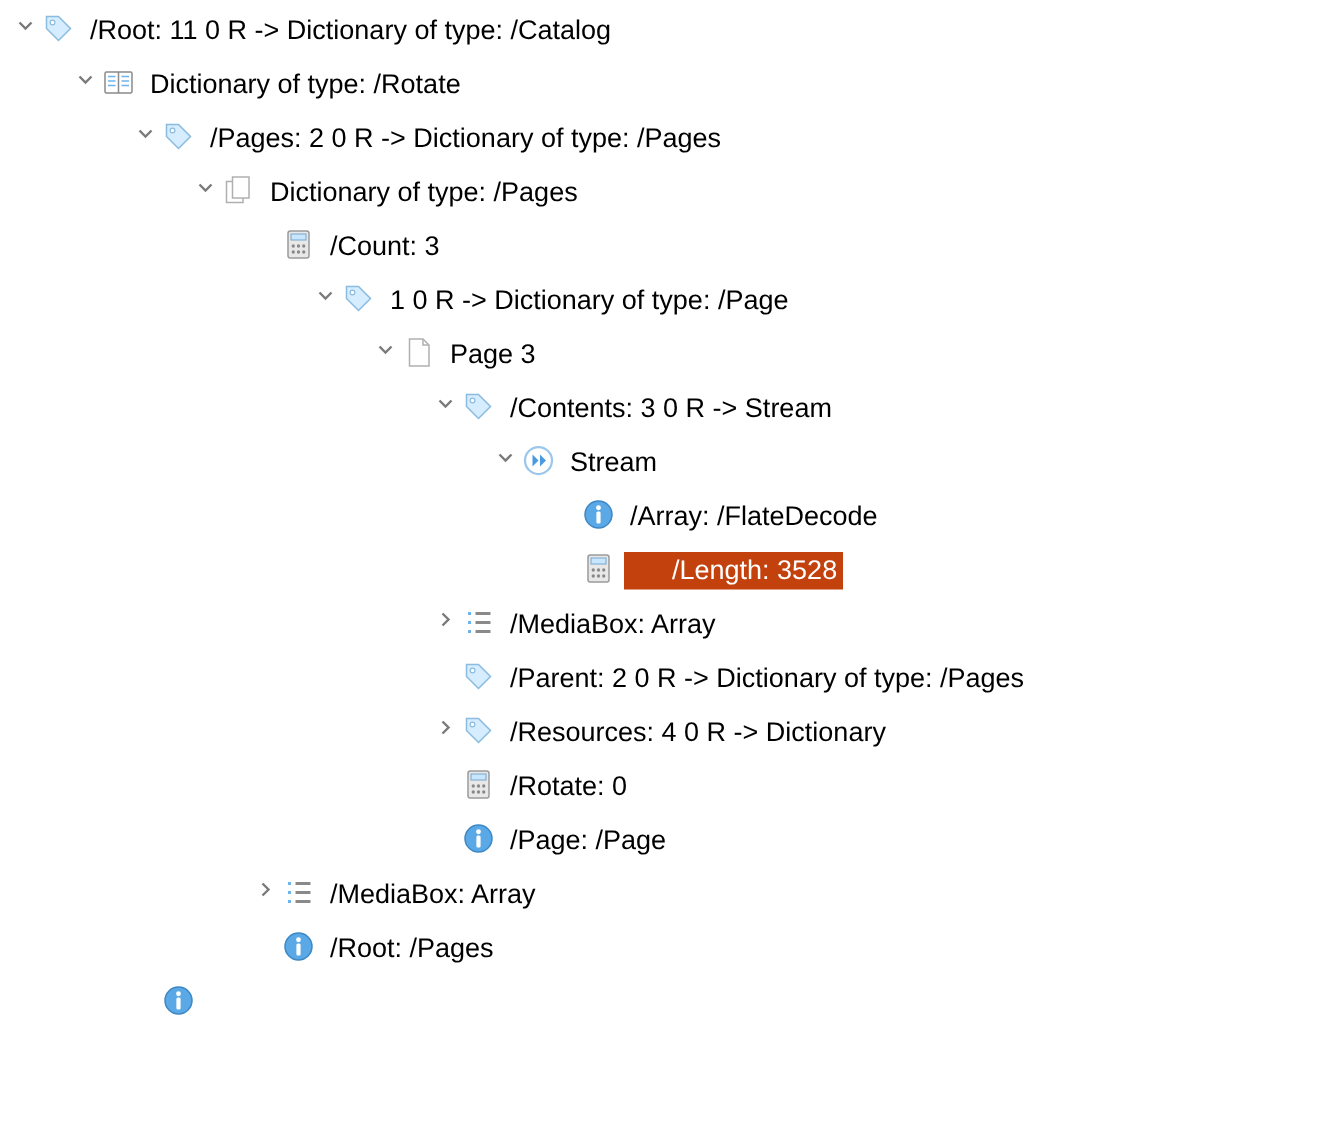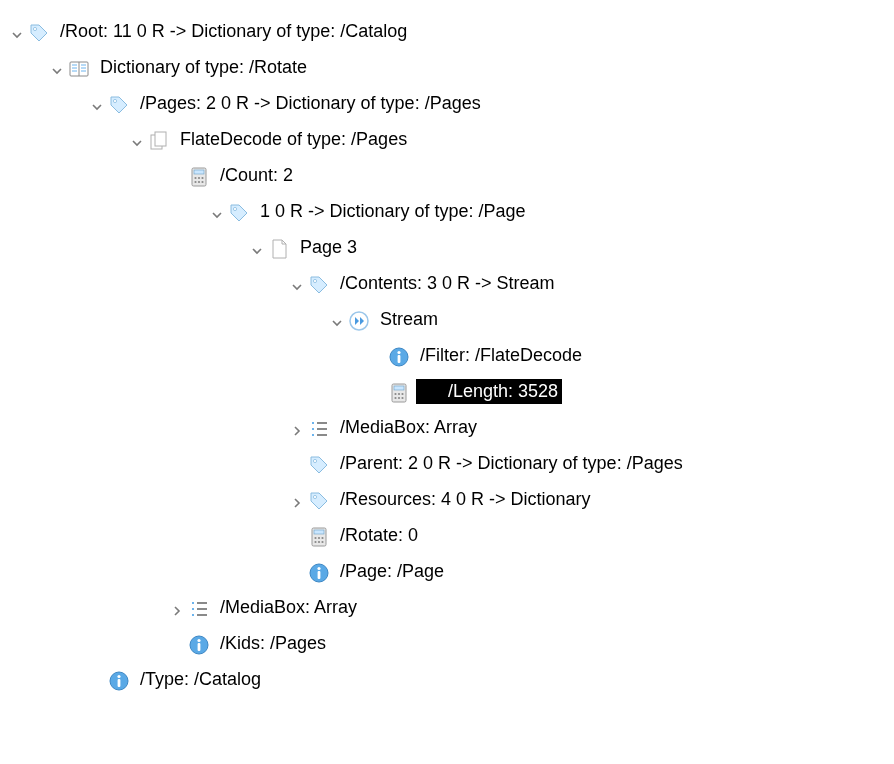--- a/index.html
+++ b/index.html
@@ -7,21 +7,21 @@
       margin: 0;
       padding: 8px;
       font-family: -apple-system, "Helvetica Neue", Helvetica, Arial, sans-serif;
       font-size: 18px;
       background: #fff;
       color: #000;
       width: 894px;
     }
     .row {
       display: flex;
-      align-items: flex-end;
+      align-items: flex-start;
       height: 36px;
       white-space: nowrap;
       cursor: default;
     }
     .indent { display:inline-block; }
     .arrow {
       width: 18px;
       height: 18px;
       flex-shrink: 0;
       display: inline-flex;
@@ -35,21 +35,21 @@
       width: 22px;
       height: 22px;
       flex-shrink: 0;
       margin-right: 6px;
       display: inline-flex;
       align-items: center;
       justify-content: center;
     }
     .label { padding: 2px 4px; }
     .selected {
-      background: #000000;
+      background: #c2410c;
       color: #fff;
       padding-left: 32px;
     }
     .spacer-arrow { width: 18px; display:inline-block; margin-right:2px; }
   </style>
 </head>
 <body>
 
 <svg width="0" height="0" style="position:absolute">
   <defs>
@@ -155,32 +155,32 @@
   <span class="arrow">
         <svg viewBox="0 0 12 12">
           <use href="#i-arrow-down"></use>
         </svg>
       </span>
   <span class="icon">
         <svg viewBox="0 0 22 22">
           <use href="#i-docs"></use>
         </svg>
       </span>
-  <span class="label">FlateDecode of type: /Pages</span>
+  <span class="label">Dictionary of type: /Pages</span>
 </div>
 
 <div class="row">
   <span class="indent" style="width:160px"></span>
   <span class="spacer-arrow"></span>
   <span class="icon">
         <svg viewBox="0 0 22 22">
           <use href="#i-calc"></use>
         </svg>
       </span>
-  <span class="label">/Count: 2</span>
+  <span class="label">/Count: 3</span>
 </div>
 
 
 <div class="row">
   <span class="indent" style="width:200px"></span>
   <span class="arrow">
         <svg viewBox="0 0 12 12">
           <use href="#i-arrow-down"></use>
         </svg>
       </span>
@@ -238,21 +238,21 @@
 </div>
 
 <div class="row">
   <span class="indent" style="width:360px"></span>
   <span class="spacer-arrow"></span>
   <span class="icon">
         <svg viewBox="0 0 22 22">
           <use href="#i-info"></use>
         </svg>
       </span>
-  <span class="label">/Filter: /FlateDecode</span>
+  <span class="label">/Array: /FlateDecode</span>
 </div>
 
 <div class="row">
   <span class="indent" style="width:360px"></span>
   <span class="spacer-arrow"></span>
   <span class="icon">
         <svg viewBox="0 0 22 22">
           <use href="#i-calc"></use>
         </svg>
       </span>
@@ -338,27 +338,26 @@
 </div>
 
 <div class="row">
   <span class="indent" style="width:160px"></span>
   <span class="spacer-arrow"></span>
   <span class="icon">
         <svg viewBox="0 0 22 22">
           <use href="#i-info"></use>
         </svg>
       </span>
-  <span class="label">/Kids: /Pages</span>
+  <span class="label">/Root: /Pages</span>
 </div>
 
 <div class="row">
   <span class="indent" style="width:80px"></span>
   <span class="spacer-arrow"></span>
   <span class="icon">
         <svg viewBox="0 0 22 22">
           <use href="#i-info"></use>
         </svg>
       </span>
-  <span class="label">/Type: /Catalog</span>
 </div>
 
 </div>
 
 </body></html>

